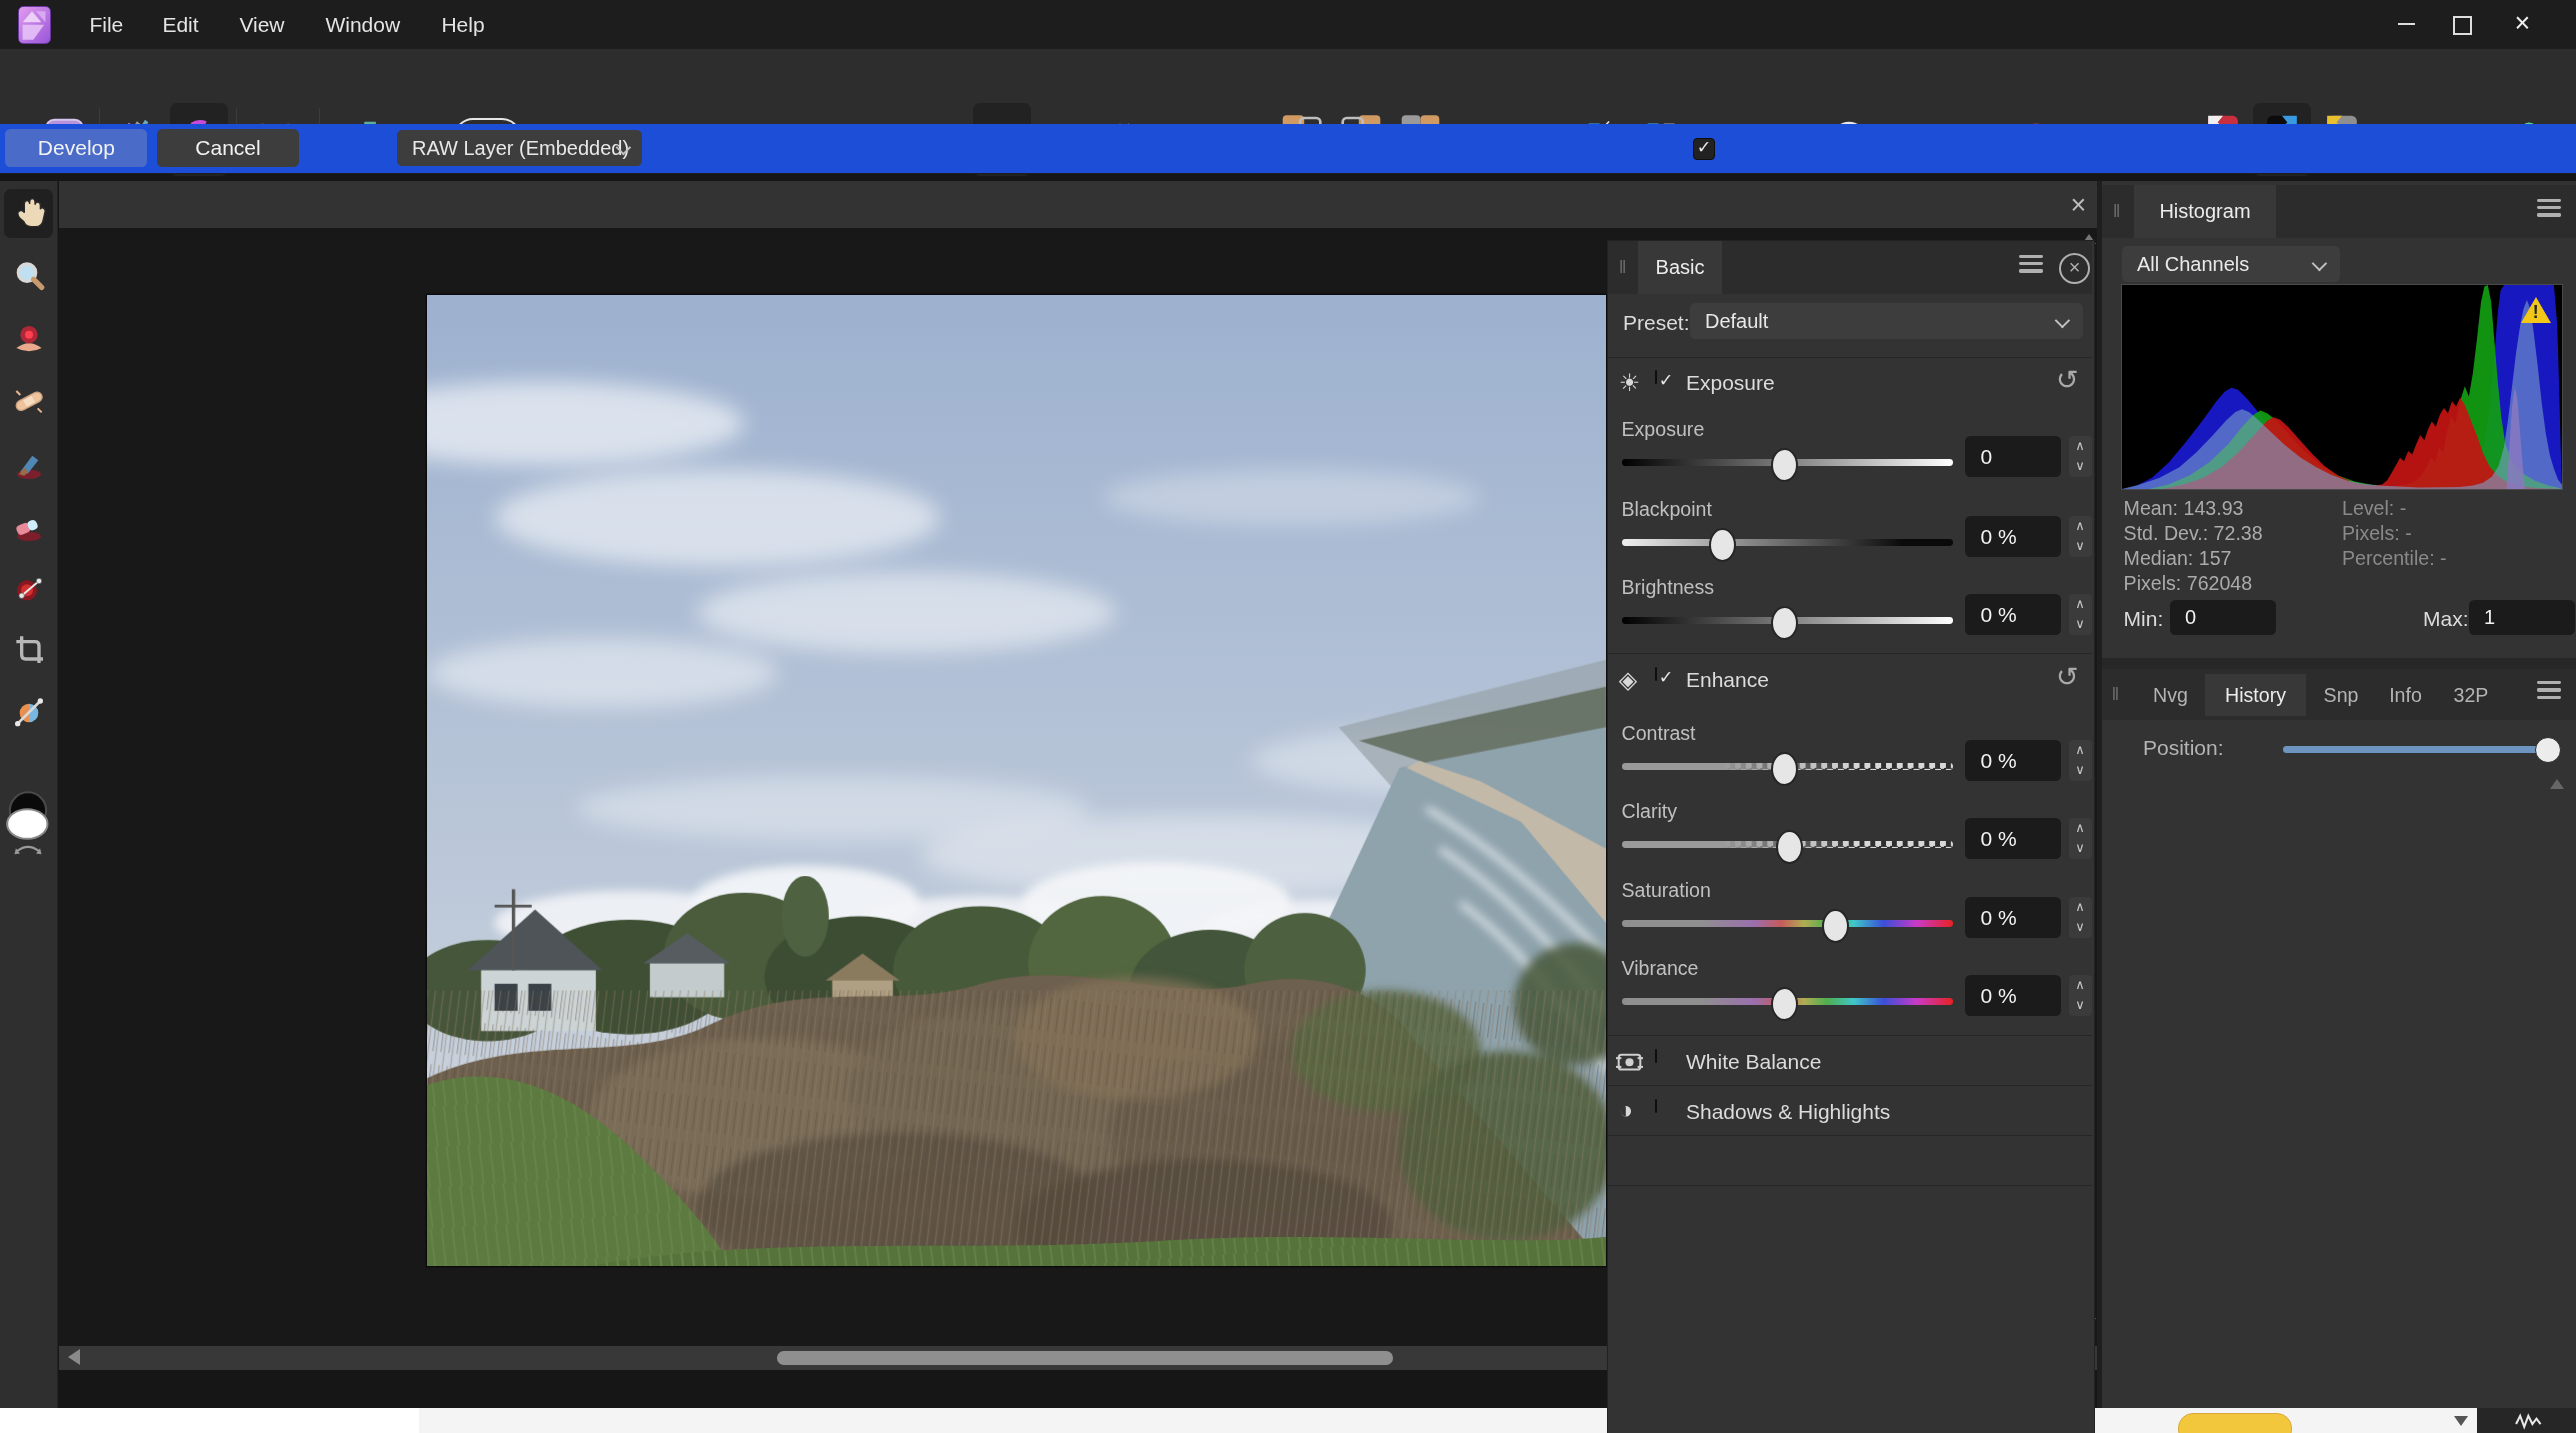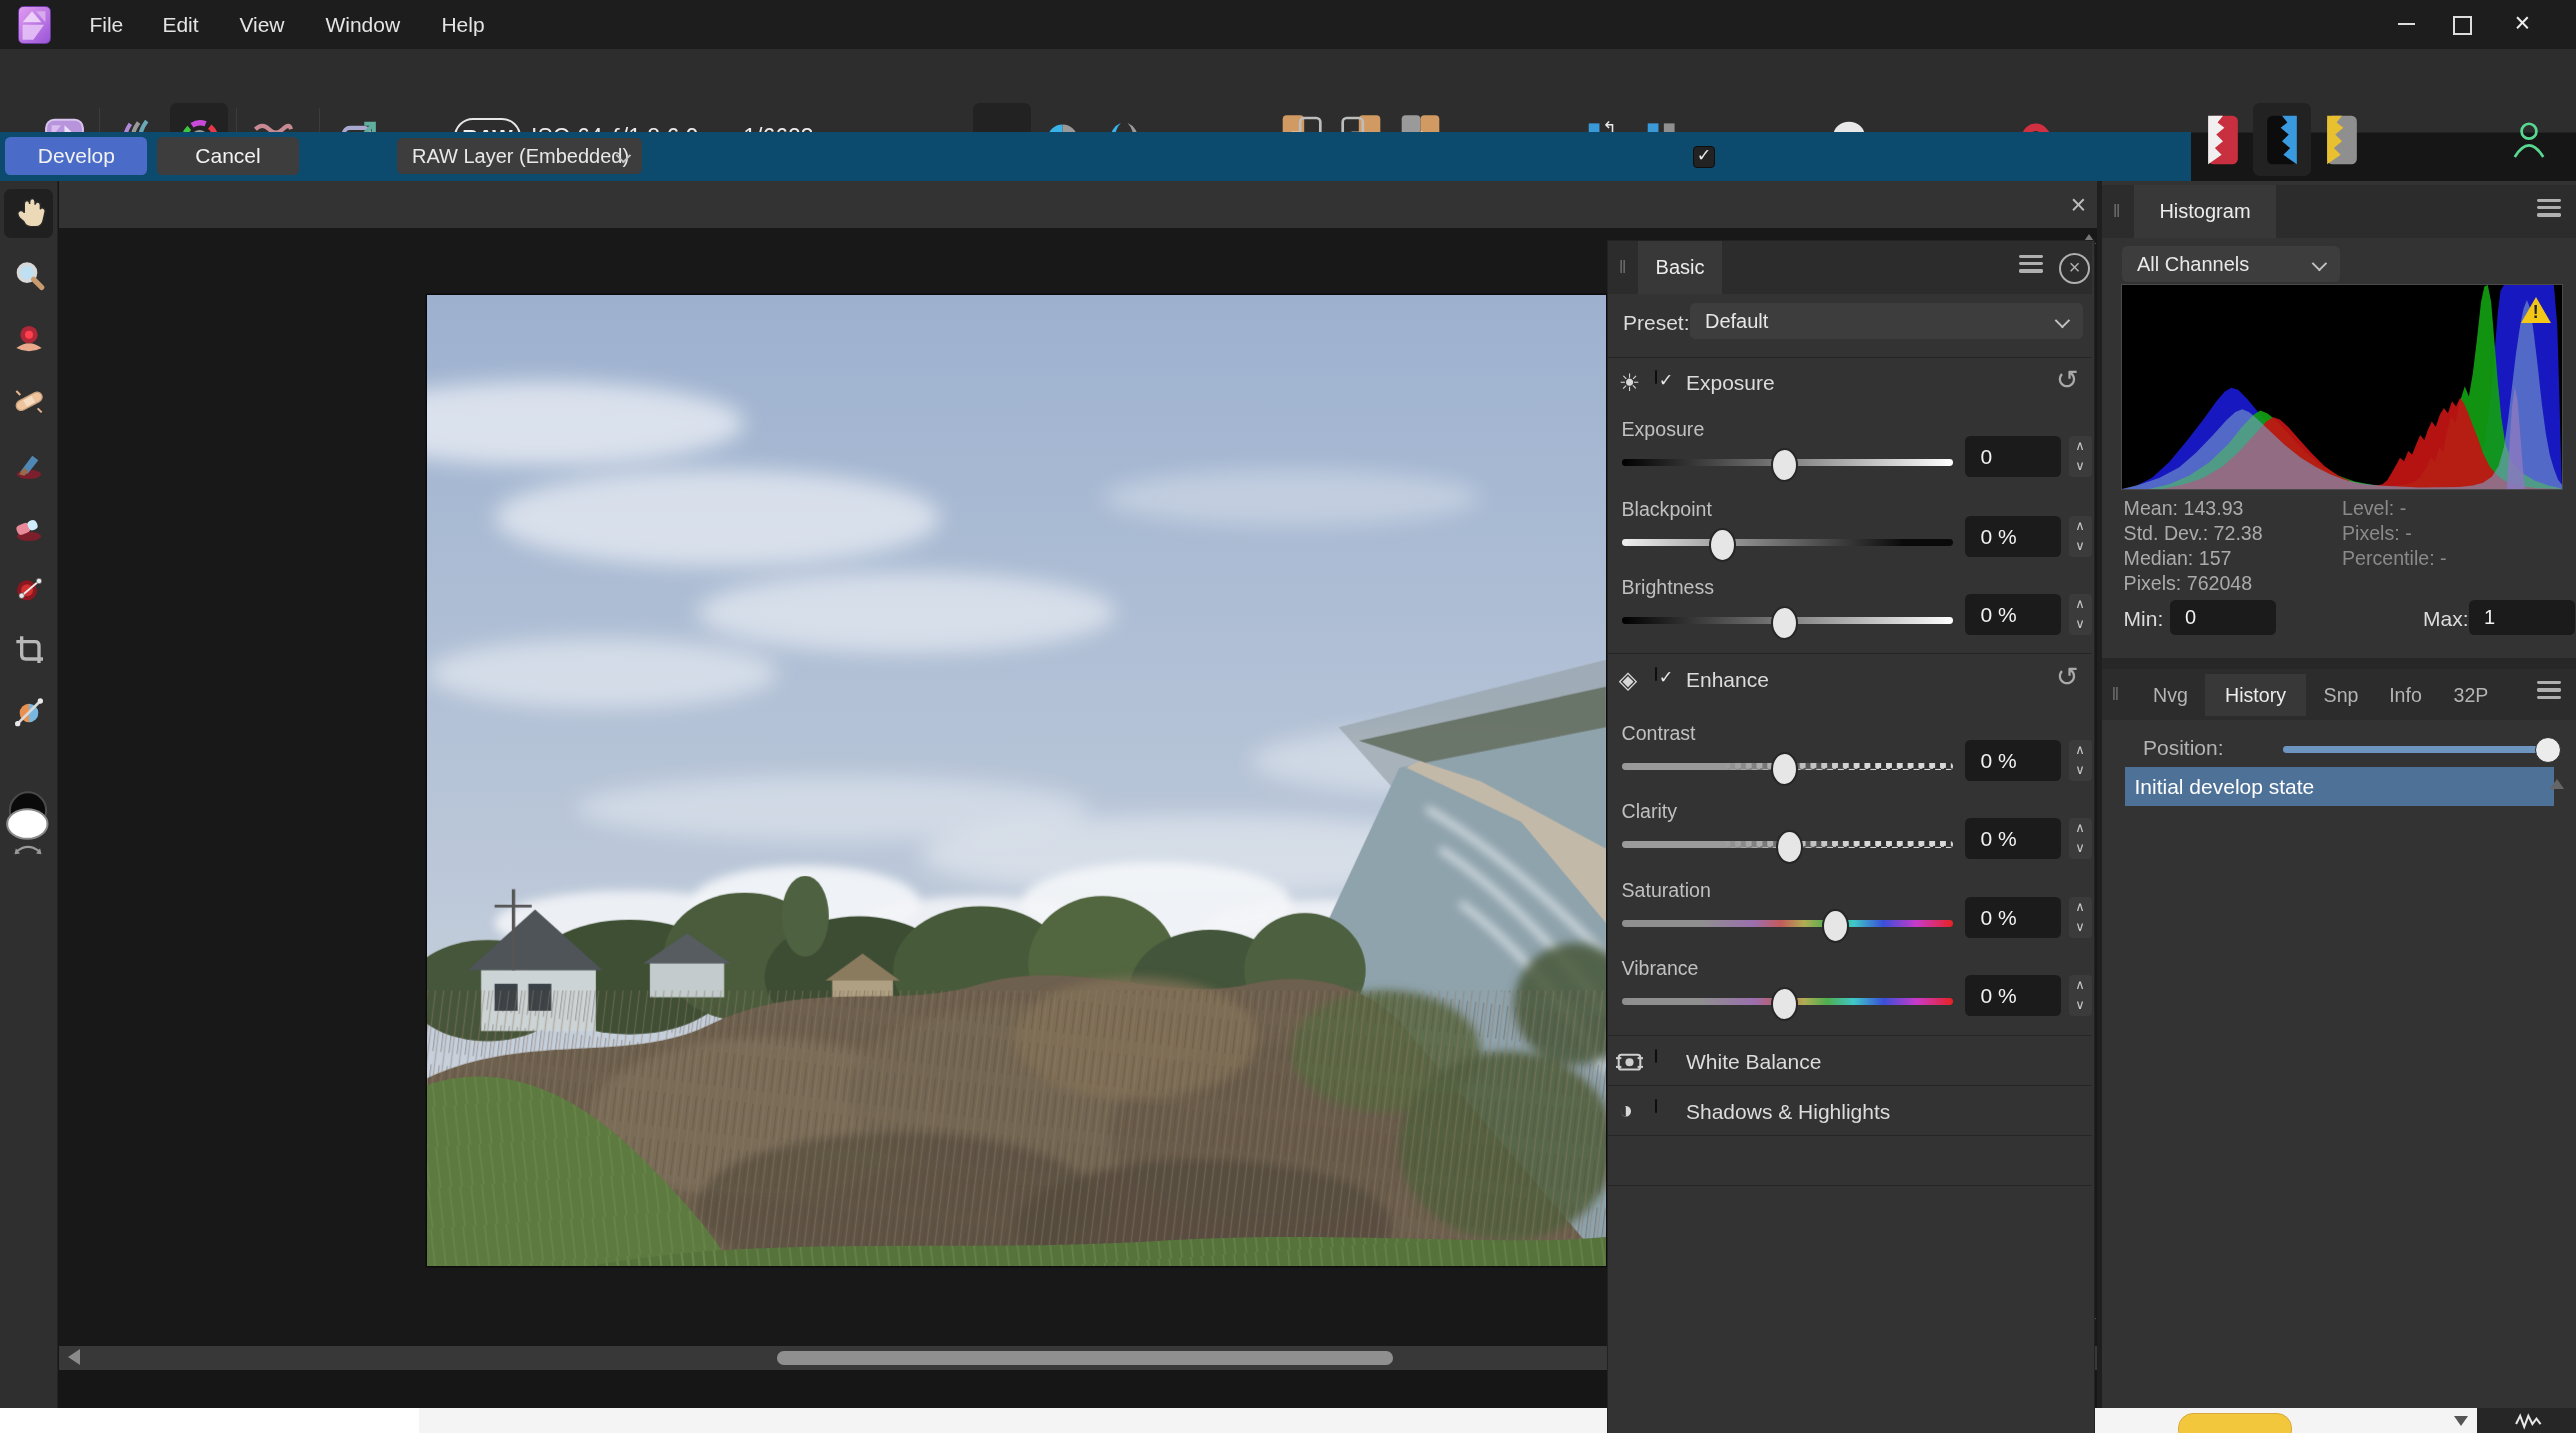--- a/index.html
+++ b/index.html
@@ -21,21 +21,21 @@
   
   .toolbar{left:0;top:49px;width:2576px;height:83px;background:#2d2d2d;border-bottom:1.4px solid #222;}
   .tbtn{top:54px;width:58px;height:73px;border-radius:6.8px;display:flex;align-items:center;justify-content:center;}
   .tbtn.sel{background:#222;}
   .tsep{top:59px;width:1.4px;height:62px;background:#3c3c3c;}
   .rawbadge{left:454px;top:69px;width:63px;height:38px;border:2.7px solid #e6e6e6;border-radius:19px;
             color:#f0f0f0;font-weight:bold;font-size:21.6px;text-align:center;line-height:36px;}
   .exif{left:531px;top:69px;height:38px;line-height:38px;font-size:23px;color:#ececec;}
 
   
-  .devbar{left:0;top:132px;width:2191px;height:49px;background:#0c4a6e;border-bottom:1.4px solid #1e1e1e;}
+  .devbar{left:0;top:124px;width:2576px;height:49px;background:#1d4ed8;border-bottom:1.4px solid #1e1e1e;}
   .btn{height:38px;border-radius:5.4px;font-size:21px;text-align:center;line-height:38px;color:#f2f2f2;}
   .btn.primary{background:#4a6cc8;}
   .btn.dark{background:#3d3d3d;}
   .dd{background:#3d3d3d;border-radius:5.4px;height:36px;line-height:36px;font-size:20px;color:#e8e8e8;padding-left:15px;}
   .chev{position:absolute;width:8.8px;height:8.8px;border-right:2px solid #c2c2c2;border-bottom:2px solid #c2c2c2;
         transform:rotate(45deg);}
   .vsep{top:136px;width:1.4px;height:39px;background:#454545;}
   .devtext{top:136px;height:39px;line-height:39px;font-size:20px;color:#d6d6d6;white-space:nowrap;}
   .cb{width:20px;height:20px;background:#222;border:1.4px solid #0e0e0e;border-radius:4px;position:relative;}
   .cb.on::after{content:"✓";position:absolute;left:2.7px;top:-1.4px;font-size:17.6px;color:#e8e8e8;}
@@ -676,18 +676,17 @@
       <div class="abs burger" style="left:435px;top:8px">
           <span></span>
           <span></span>
           <span></span>
         </div>
     </div>
     <div class="abs seclabel" style="left:41px;top:555px;color:#b4b4b4">Position:</div>
     <div class="abs" style="left:181px;top:565px;width:267px;height:6.8px;background:#6d95c0;border-radius:3.4px">
       <div style="position:absolute;right:-10.8px;top:-8.8px;width:24px;height:24px;background:#ececec;border-radius:50%;border:1.4px solid #2a2a2a"></div>
     </div>
-    <div class="abs histrow" style="left:23px;top:586px;width:419px;height:39px">Initial develop state</div>
     <div class="abs tri tri-up" style="left:448px;top:598px;border-bottom-color:#666"></div>
   </div>
 
 </div>
 
 
 </body></html>

